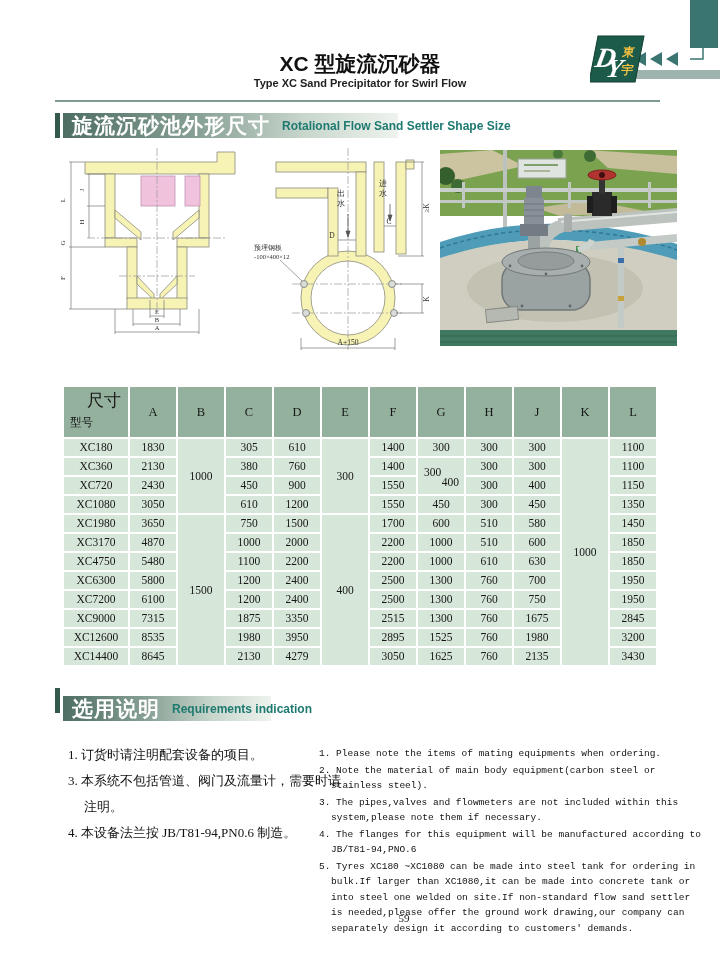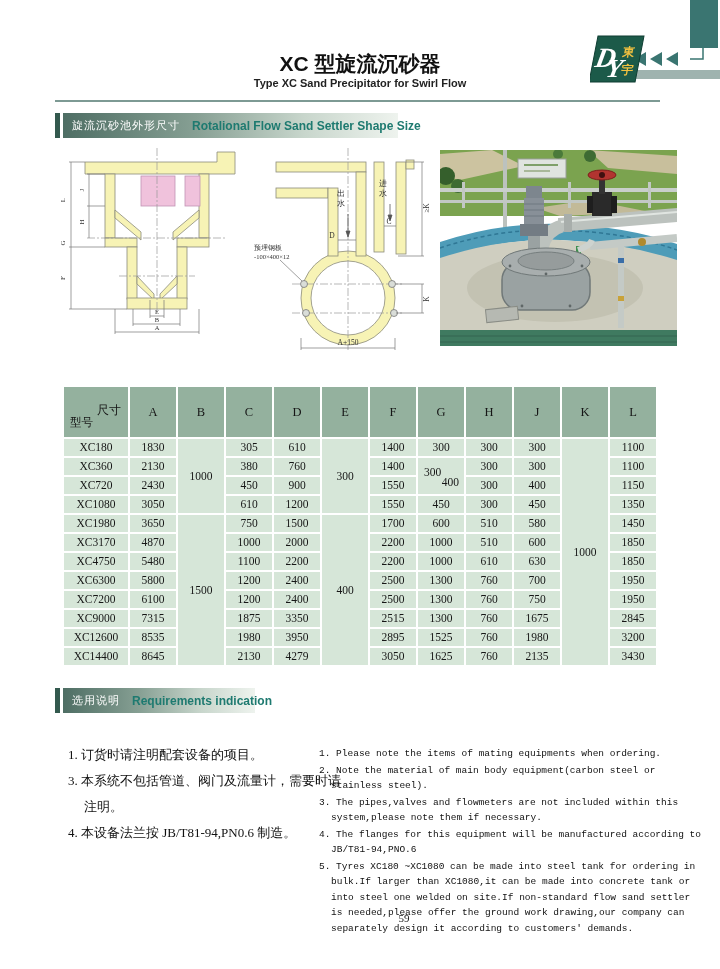--- a/index.html
+++ b/index.html
@@ -12,39 +12,39 @@
   .hdr-sub{position:absolute;left:120px;top:77px;width:480px;text-align:center;
            font-family:"Liberation Sans",sans-serif;font-weight:bold;font-size:11px;color:#222;}
   .hdr-rule{position:absolute;left:55px;top:100px;width:605px;height:2px;background:#7d9a94;}
   .hdr-decor{position:absolute;left:590px;top:0;}
 
   
   .sec{position:absolute;height:25px;}
   .sec .edge{position:absolute;left:0;top:0;width:5px;height:25px;background:#33594e;}
   .sec .bar{position:absolute;left:8px;top:0;height:25px;display:flex;align-items:center;
             background:linear-gradient(90deg,#4e6e64 0%,#87a094 40%,#c8d6cc 72%,#eef3ee 100%);}
-  .sec .zh{color:#fff;font-weight:normal;font-size:11px;letter-spacing:1px;
+  .sec .zh{color:#fff;font-weight:bold;font-size:21px;letter-spacing:1px;
            font-family:"Liberation Sans",sans-serif;padding:0 12px 0 9px;white-space:nowrap;text-align:right;}
   .sec .en{color:#1e7a70;font-weight:bold;font-size:12px;
            font-family:"Liberation Sans",sans-serif;white-space:nowrap;padding-right:10px;}
 
   
   .fig{position:absolute;}
   .fig svg text{font-family:"Liberation Serif",serif;fill:#333;}
 
   
   .dims-table{position:absolute;left:62px;top:385px;border-collapse:separate;border-spacing:2px;
               table-layout:fixed;width:596px;font-family:"Liberation Serif",serif;}
   .dims-table th{background:#94b19e;font-weight:normal;font-size:12.5px;color:#161616;
                  height:50px;padding:0;text-align:center;}
   .dims-table td{background:#d6e6d8;font-size:11.5px;color:#161616;height:17px;line-height:17px;
                  padding:0;text-align:center;}
   .corner{position:relative;
           background-image:linear-gradient(to bottom right,rgba(0,0,0,0) 48.5%,#fff 48.5%,#fff 51.5%,rgba(0,0,0,0) 51.5%);}
-  .corner .t{position:absolute;top:15px;right:7px;font-size:12px;}
+  .corner .t{position:absolute;top:2px;right:7px;font-size:17px;}
   .corner .b{position:absolute;bottom:7px;left:6px;font-size:11.5px;}
   .gcell{position:relative;}
   .gcell .g1{position:absolute;left:6px;top:9px;line-height:11px;}
   .gcell .g2{position:absolute;right:5px;top:19px;line-height:11px;}
 
   
   .notes-zh{position:absolute;left:60px;top:742px;width:292px;font-size:13px;line-height:26px;color:#111;}
   .notes-zh .note-item{padding-left:16px;text-indent:-16px;margin-left:8px;}
   .notes-en{position:absolute;left:319px;top:746px;width:384px;font-size:9.5px;line-height:15.5px;color:#111;font-family:Liberation Mono, monospace;}
   .notes-en .note-item{padding-left:12px;text-indent:-12px;margin-bottom:1px;}
@@ -468,21 +468,21 @@
         <td>1625</td>
         <td>760</td>
         <td>2135</td>
         <td>3430</td>
       </tr>
     </tbody>
   </table>
 
   <div class="sec" style="left:55px;top:688px;">
     <div class="edge"></div>
-    <div class="bar" style="width:192px;">
+    <div class="bar" style="width:208px;margin-top:8px;">
       <span class="zh">选用说明</span>
       <span class="en">Requirements indication</span>
     </div>
   </div>
 
   <div class="notes-zh">
     <div class="note-item">1. 订货时请注明配套设备的项目。</div>
     <div class="note-item">3. 本系统不包括管道、阀门及流量计，需要时请注明。</div>
     <div class="note-item">4. 本设备法兰按 JB/T81-94,PN0.6 制造。</div>
   </div>

